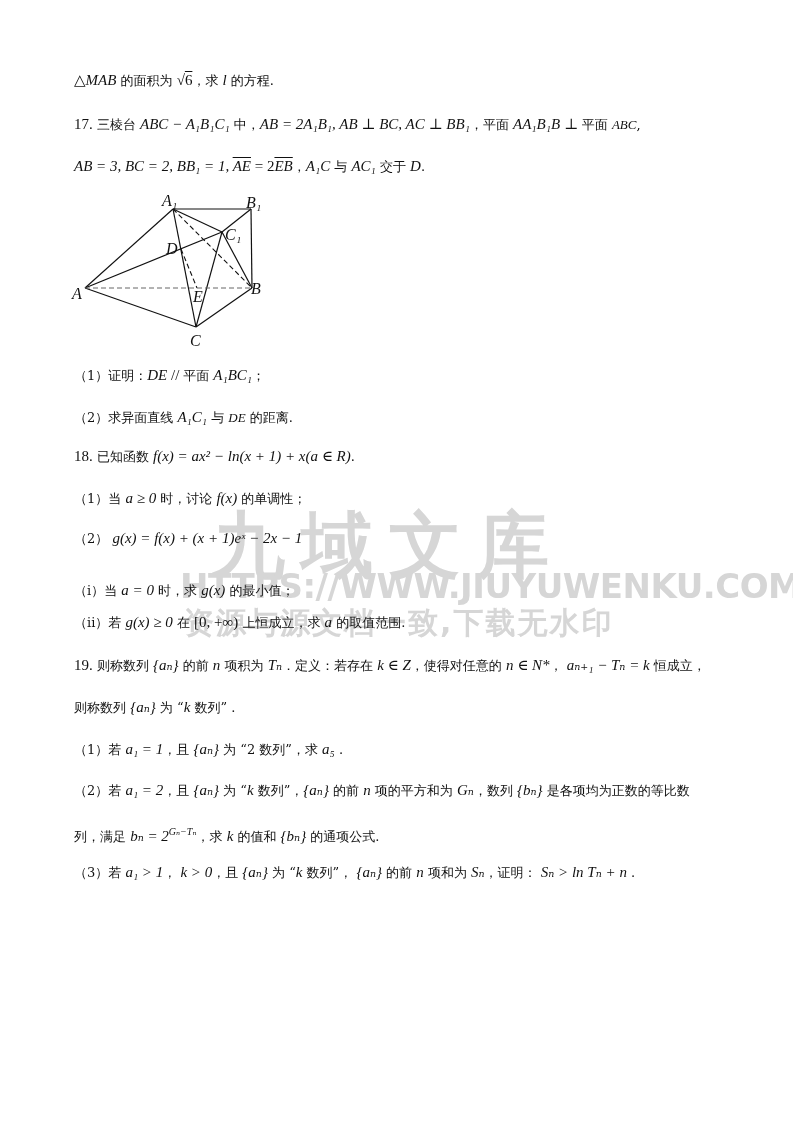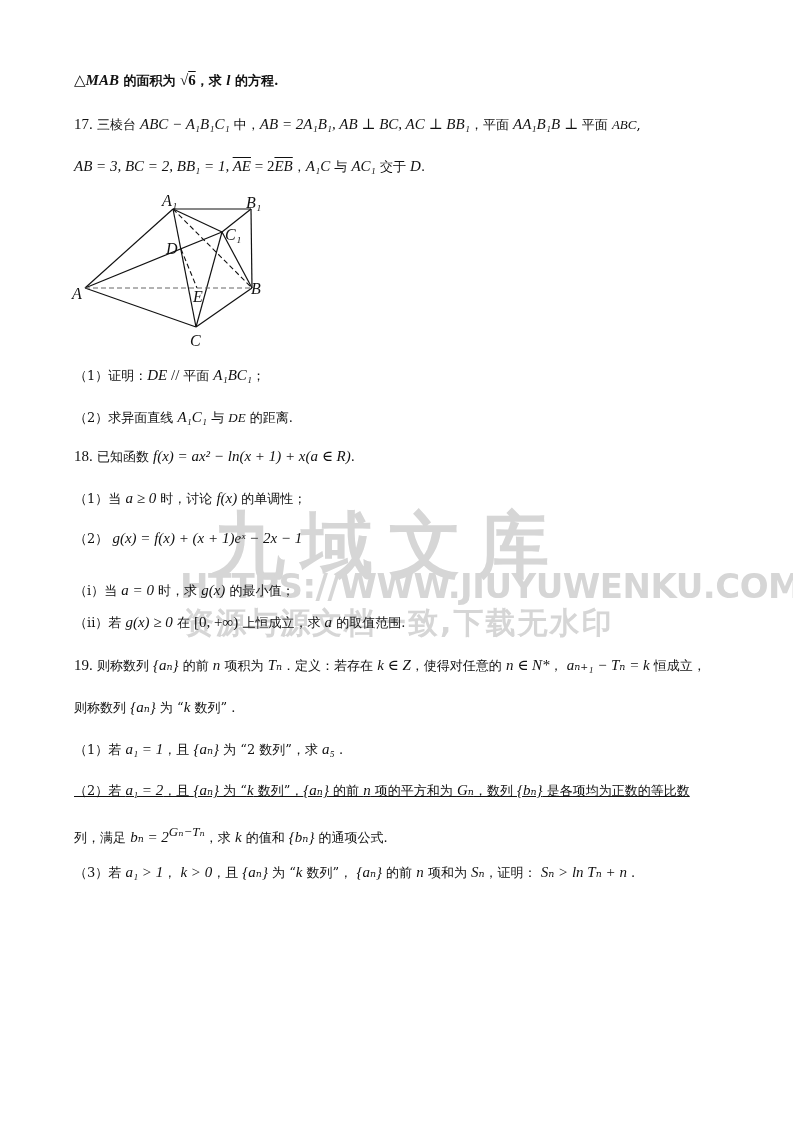--- a/index.html
+++ b/index.html
@@ -20,21 +20,21 @@
 </style>
 </head>
 <body>
 
 <div class="wm wm-big">九域文库</div>
 <div class="wm wm-url">HTTPS://WWW.JIUYUWENKU.COM</div>
 <div class="wm wm-note">资源与源文档一致,下载无水印</div>
 
 <div class="content">
 
-  <div class="line" style="top:70px;font-weight:bold;">
+  <div class="line" style="top:70px;">
     <span class="r">△</span><span class="m">MAB</span><span> 的面积为 </span><span class="r">√<span style="text-decoration:overline">6</span></span><span>，求 </span><span class="m">l</span><span> 的方程.</span>
   </div>
 
   <div class="line" style="top:114px;">
     <span class="r">17.</span><span> 三棱台 </span><span class="m">ABC − A₁B₁C₁</span><span> 中，</span><span class="m">AB = 2A₁B₁, AB ⊥ BC, AC ⊥ BB₁</span><span>，平面 </span><span class="m">AA₁B₁B</span><span class="r"> ⊥ </span><span>平面 </span><span class="m" style="font-size:13px">ABC</span><span>,</span>
   </div>
 
   <div class="line" style="top:156px;">
     <span class="m">AB = 3, BC = 2, BB₁ = 1, </span><span class="m ov">AE</span><span class="r"> = 2</span><span class="m ov">EB</span><span>，</span><span class="m">A₁C</span><span> 与 </span><span class="m">AC₁</span><span> 交于 </span><span class="m">D</span><span>.</span>
   </div>
@@ -96,23 +96,23 @@
 
   <div class="line" style="top:655px;">
     <span class="r">19.</span><span> 则称数列 </span><span class="m">{aₙ}</span><span> 的前 </span><span class="m">n</span><span> 项积为 </span><span class="m">Tₙ</span><span>．定义：若存在 </span><span class="m">k ∈ Z</span><span>，使得对任意的 </span><span class="m">n ∈ N*</span><span>， </span><span class="m">aₙ₊₁ − Tₙ = k</span><span> 恒成立，</span>
   </div>
   <div class="line" style="top:697px;">
     <span>则称数列 </span><span class="m">{aₙ}</span><span> 为 “</span><span class="m">k</span><span> 数列” .</span>
   </div>
   <div class="line" style="top:739px;">
     <span>（1）若 </span><span class="m">a₁ = 1</span><span>，且 </span><span class="m">{aₙ}</span><span> 为 “2 数列”，求 </span><span class="m">a₅</span><span> .</span>
   </div>
-  <div class="line" style="top:780px;text-decoration:underline;">
+  <div class="line" style="top:780px;">
     <span>（2）若 </span><span class="m">a₁ = 2</span><span>，且 </span><span class="m">{aₙ}</span><span> 为 “</span><span class="m">k</span><span> 数列”，</span><span class="m">{aₙ}</span><span> 的前 </span><span class="m">n</span><span> 项的平方和为 </span><span class="m">Gₙ</span><span>，数列 </span><span class="m">{bₙ}</span><span> 是各项均为正数的等比数</span>
   </div>
   <div class="line" style="top:822px;">
-    <span>列，满足 </span><span class="m">bₙ = 2</span><sup class="m" style="font-size:13px">Gₙ−Tₙ</sup><span>，求 </span><span class="m">k</span><span> 的值和 </span><span class="m">{bₙ}</span><span> 的通项公式.</span>
+    <span>列，满足 </span><span class="m">bₙ = 2</span><sup class="m" style="font-size:10px">Gₙ−Tₙ</sup><span>，求 </span><span class="m">k</span><span> 的值和 </span><span class="m">{bₙ}</span><span> 的通项公式.</span>
   </div>
   <div class="line" style="top:862px;">
     <span>（3）若 </span><span class="m">a₁ &gt; 1</span><span>， </span><span class="m">k &gt; 0</span><span>，且 </span><span class="m">{aₙ}</span><span> 为 “</span><span class="m">k</span><span> 数列”， </span><span class="m">{aₙ}</span><span> 的前 </span><span class="m">n</span><span> 项和为 </span><span class="m">Sₙ</span><span>，证明： </span><span class="m">Sₙ &gt; ln Tₙ + n</span><span> .</span>
   </div>
 
 </div>
 
 </body></html>

